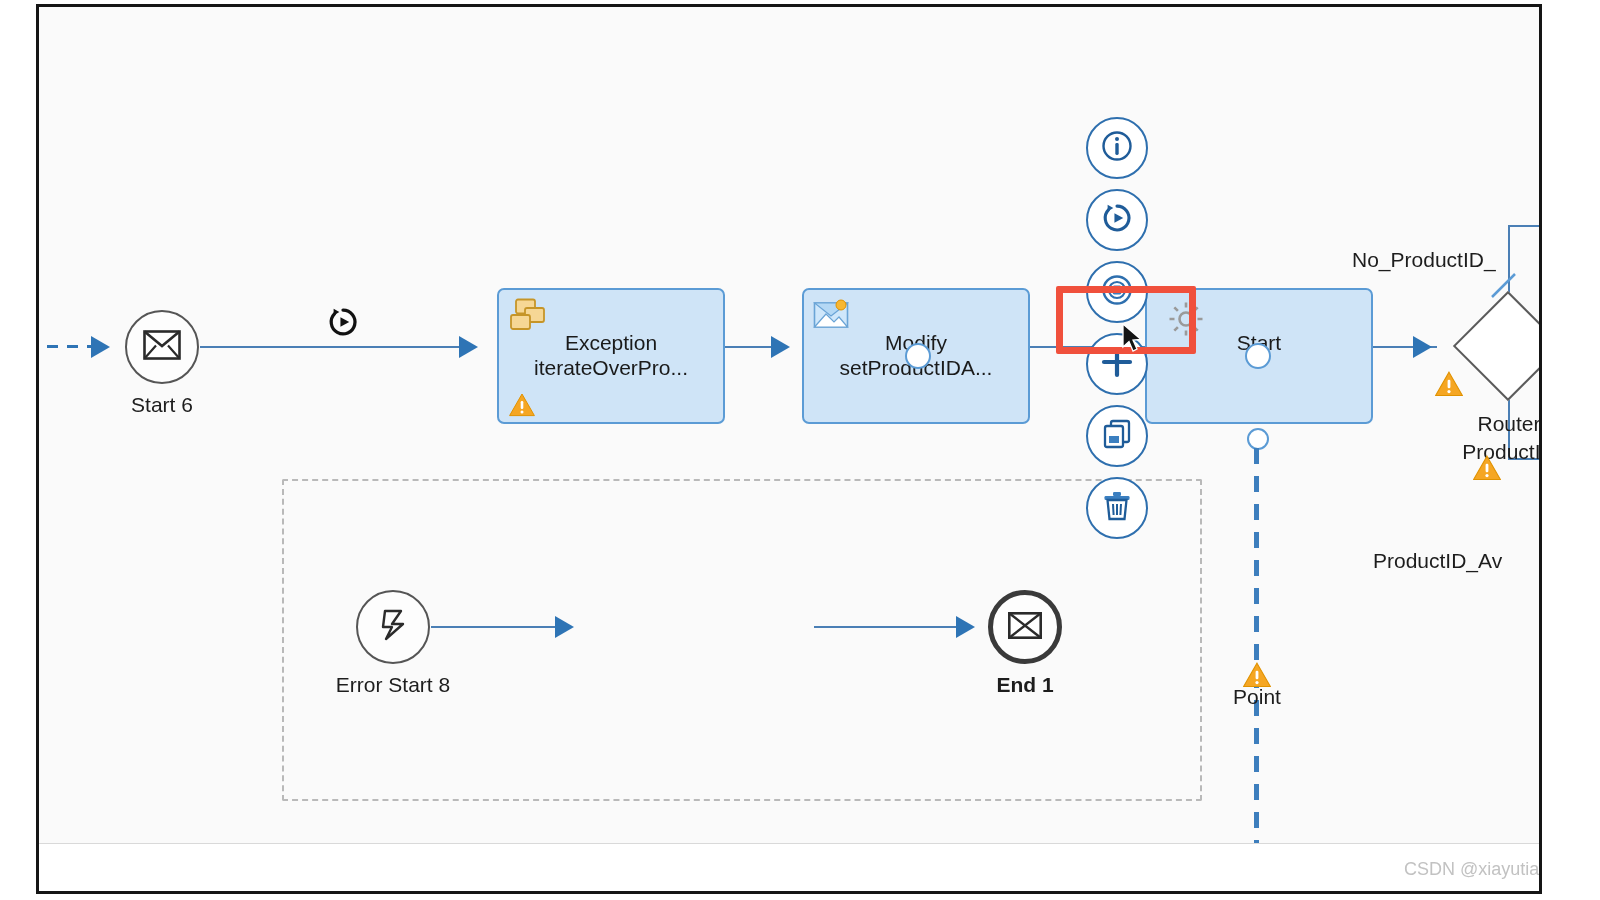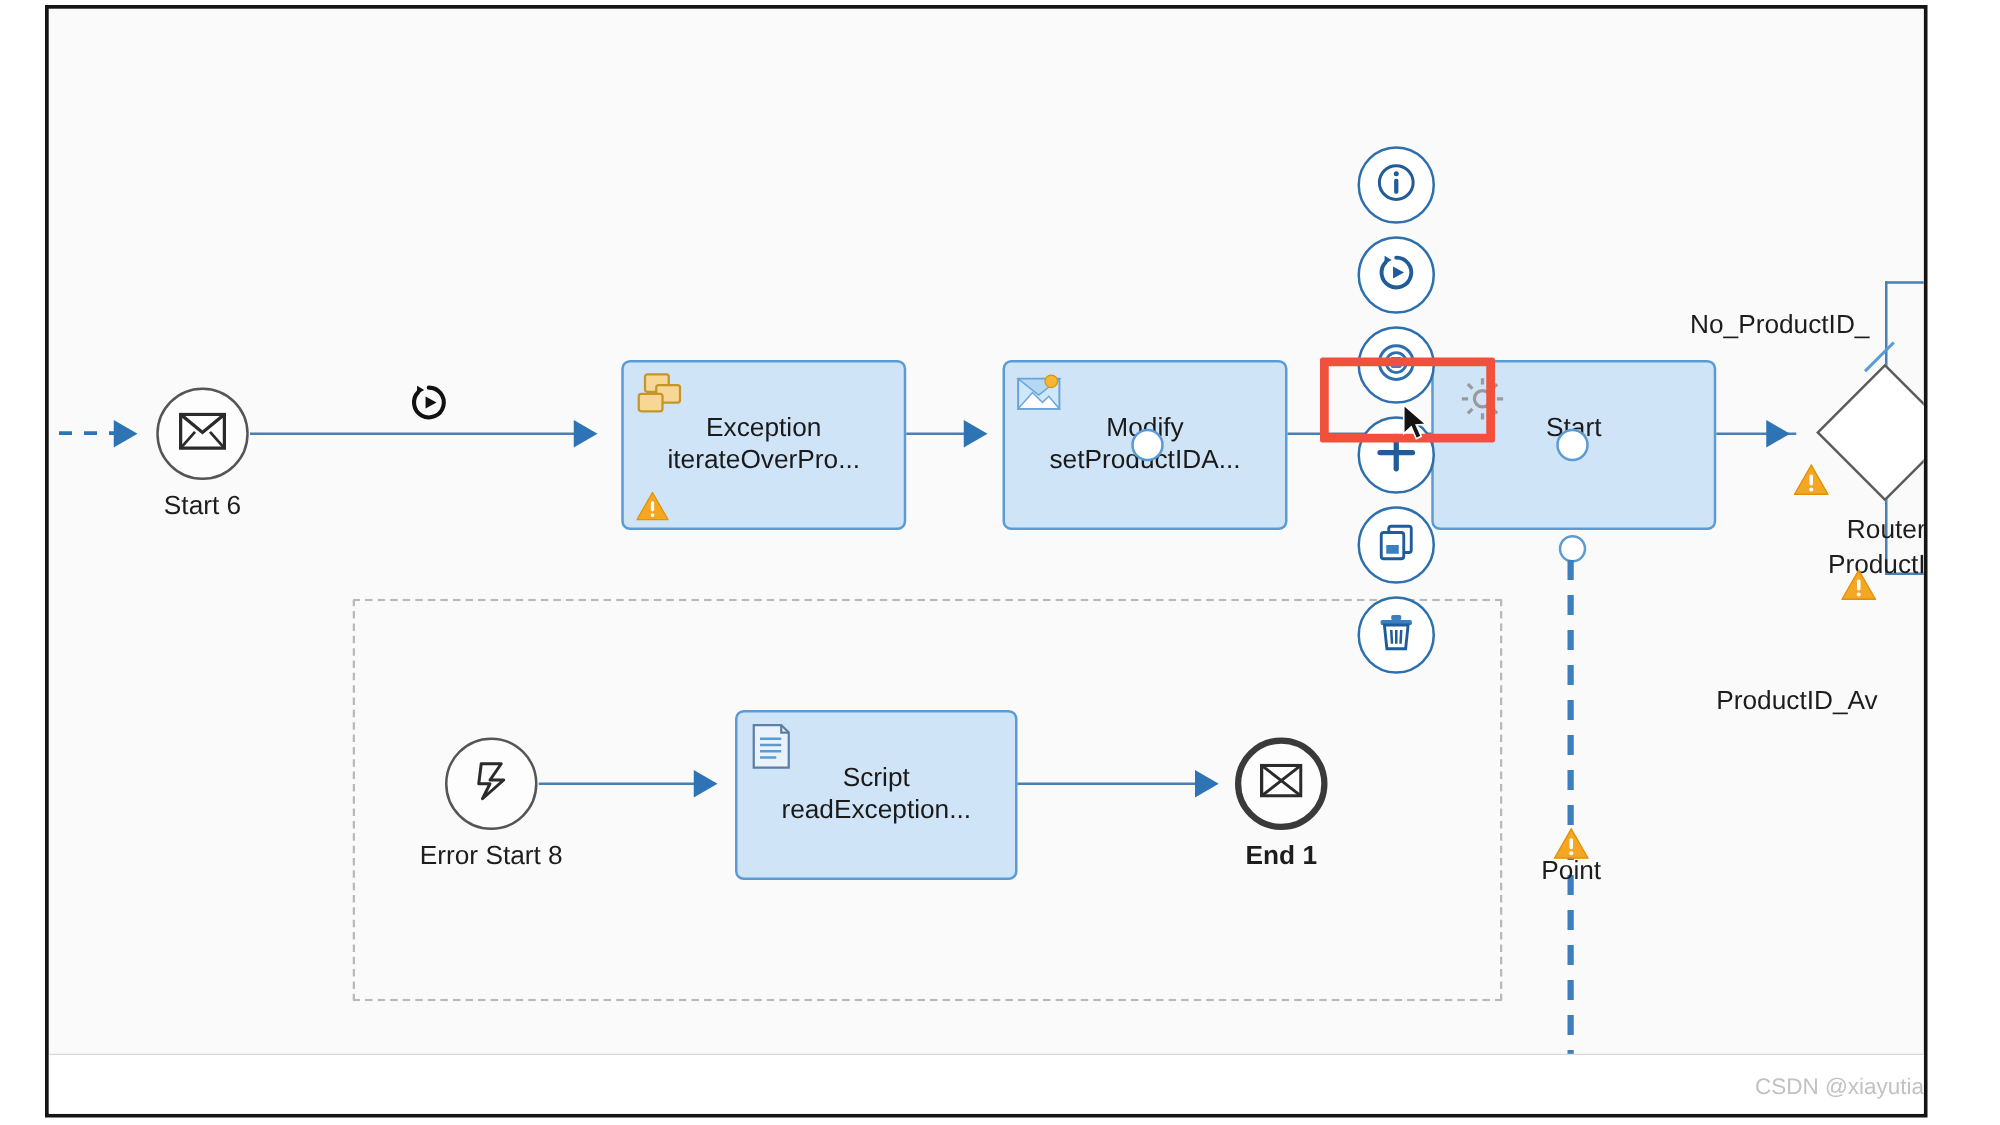--- a/index.html
+++ b/index.html
@@ -308,36 +308,20 @@
         <svg width="32" height="34" viewBox="0 0 32 34">
           <path d="M8 3 L24 3 L15 16 L26 16 L9 31 L15 19 L6 19 Z" fill="none" stroke="#2b2b2b" stroke-width="2.4" stroke-linejoin="round"></path>
         </svg>
       </span>
     </div>
     <div class="lbl center" style="left:259px; top:666px; width:190px;">Error Start 8</div>
 
     <div class="line-h" style="left:392px; top:619px; width:130px;"></div>
     <div class="arrow-r" style="left:516px; top:609px;"></div>
 
-    <div class="task" style="left:549px; top:561px; width:226px; height:136px;">
-      <span class="task-icon">
-        <svg width="36" height="38" viewBox="0 0 36 38">
-          <path d="M4 2 h22 l6 6 v28 h-28 z" fill="#eaf2fb" stroke="#5b7fa6" stroke-width="1.8"></path>
-          <path d="M26 2 v6 h6" fill="none" stroke="#5b7fa6" stroke-width="1.8"></path>
-          <g stroke="#5b9bd5" stroke-width="2">
-            <line x1="9" y1="13" x2="26" y2="13"></line>
-            <line x1="9" y1="18" x2="26" y2="18"></line>
-            <line x1="9" y1="23" x2="26" y2="23"></line>
-            <line x1="9" y1="28" x2="22" y2="28"></line>
-          </g>
-        </svg>
-      </span>
-      <div class="task-title" style="top:40px;">Script</div>
-      <div class="task-title" style="top:65px;">readException...</div>
-    </div>
 
     <div class="line-h" style="left:775px; top:619px; width:148px;"></div>
     <div class="arrow-r" style="left:917px; top:609px;"></div>
 
     <div class="event-circle event-thick" style="left:949px; top:583px; width:74px; height:74px;">
       <span>
         <svg width="34" height="27" viewBox="0 0 34 27">
           <rect x="1.3" y="1.3" width="31.4" height="24.4" fill="#fff" stroke="#2b2b2b" stroke-width="2.6"></rect>
           <path d="M1.3 1.3 L32.7 25.7 M32.7 1.3 L1.3 25.7" fill="none" stroke="#2b2b2b" stroke-width="2.4"></path>
         </svg>

